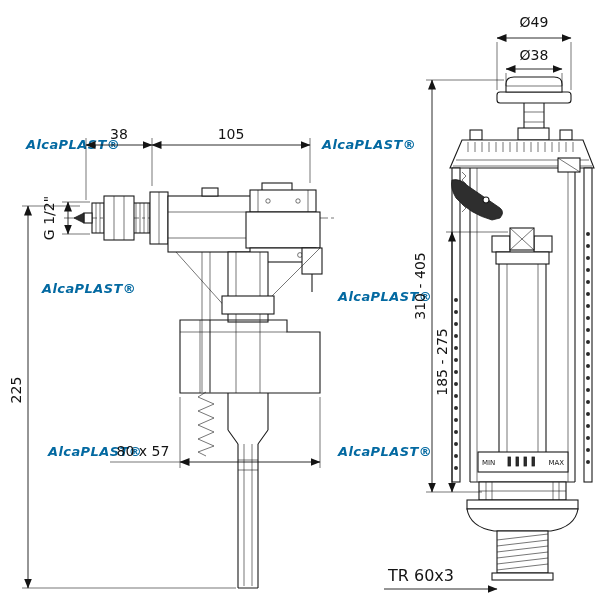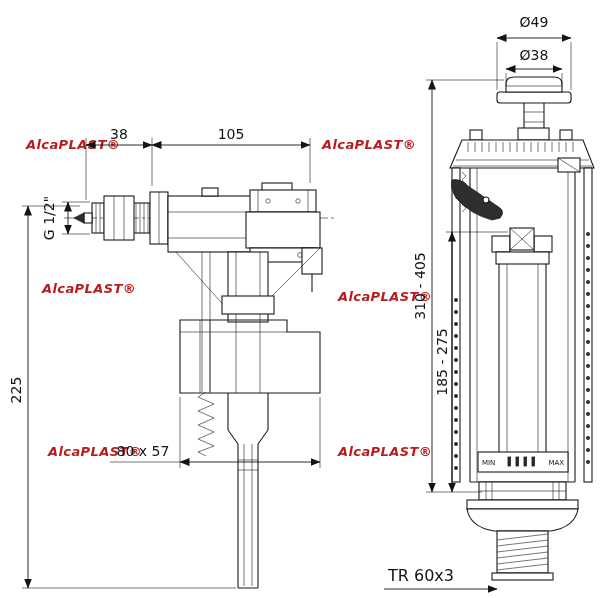--- a/index.html
+++ b/index.html
@@ -3,21 +3,21 @@
 <meta charset="utf-8">
 <style>
   html,body { margin:0; padding:0; background:#fff; }
   .canvas {
     position:relative; width:602px; height:598px; background:#ffffff;
     overflow:hidden; font-family:"DejaVu Sans", sans-serif;
   }
   .wm {
     position:absolute; font-family:"DejaVu Sans", sans-serif;
     font-style:italic; font-weight:bold; font-size:13px;
-    color:#b91c1c; letter-spacing:.4px; white-space:nowrap; user-select:none;
+    color:#0369a1; letter-spacing:.4px; white-space:nowrap; user-select:none;
   }
   svg.drawing { position:absolute; left:0; top:0; }
   
   .o  { stroke:#1b1b1b; stroke-width:1.1; fill:none; }
   .ow { stroke:#1b1b1b; stroke-width:1.1; fill:#ffffff; }
   .t  { stroke:#1b1b1b; stroke-width:0.6; fill:none; }
   .d  { stroke:#141414; stroke-width:0.9; fill:none; }
   .dk { fill:#2e2e2e; stroke:#1b1b1b; stroke-width:0.8; }
   .lbl  { font:14px "DejaVu Sans", sans-serif; fill:#141414; }
   .lblb { font:16px "DejaVu Sans", sans-serif; fill:#141414; }

